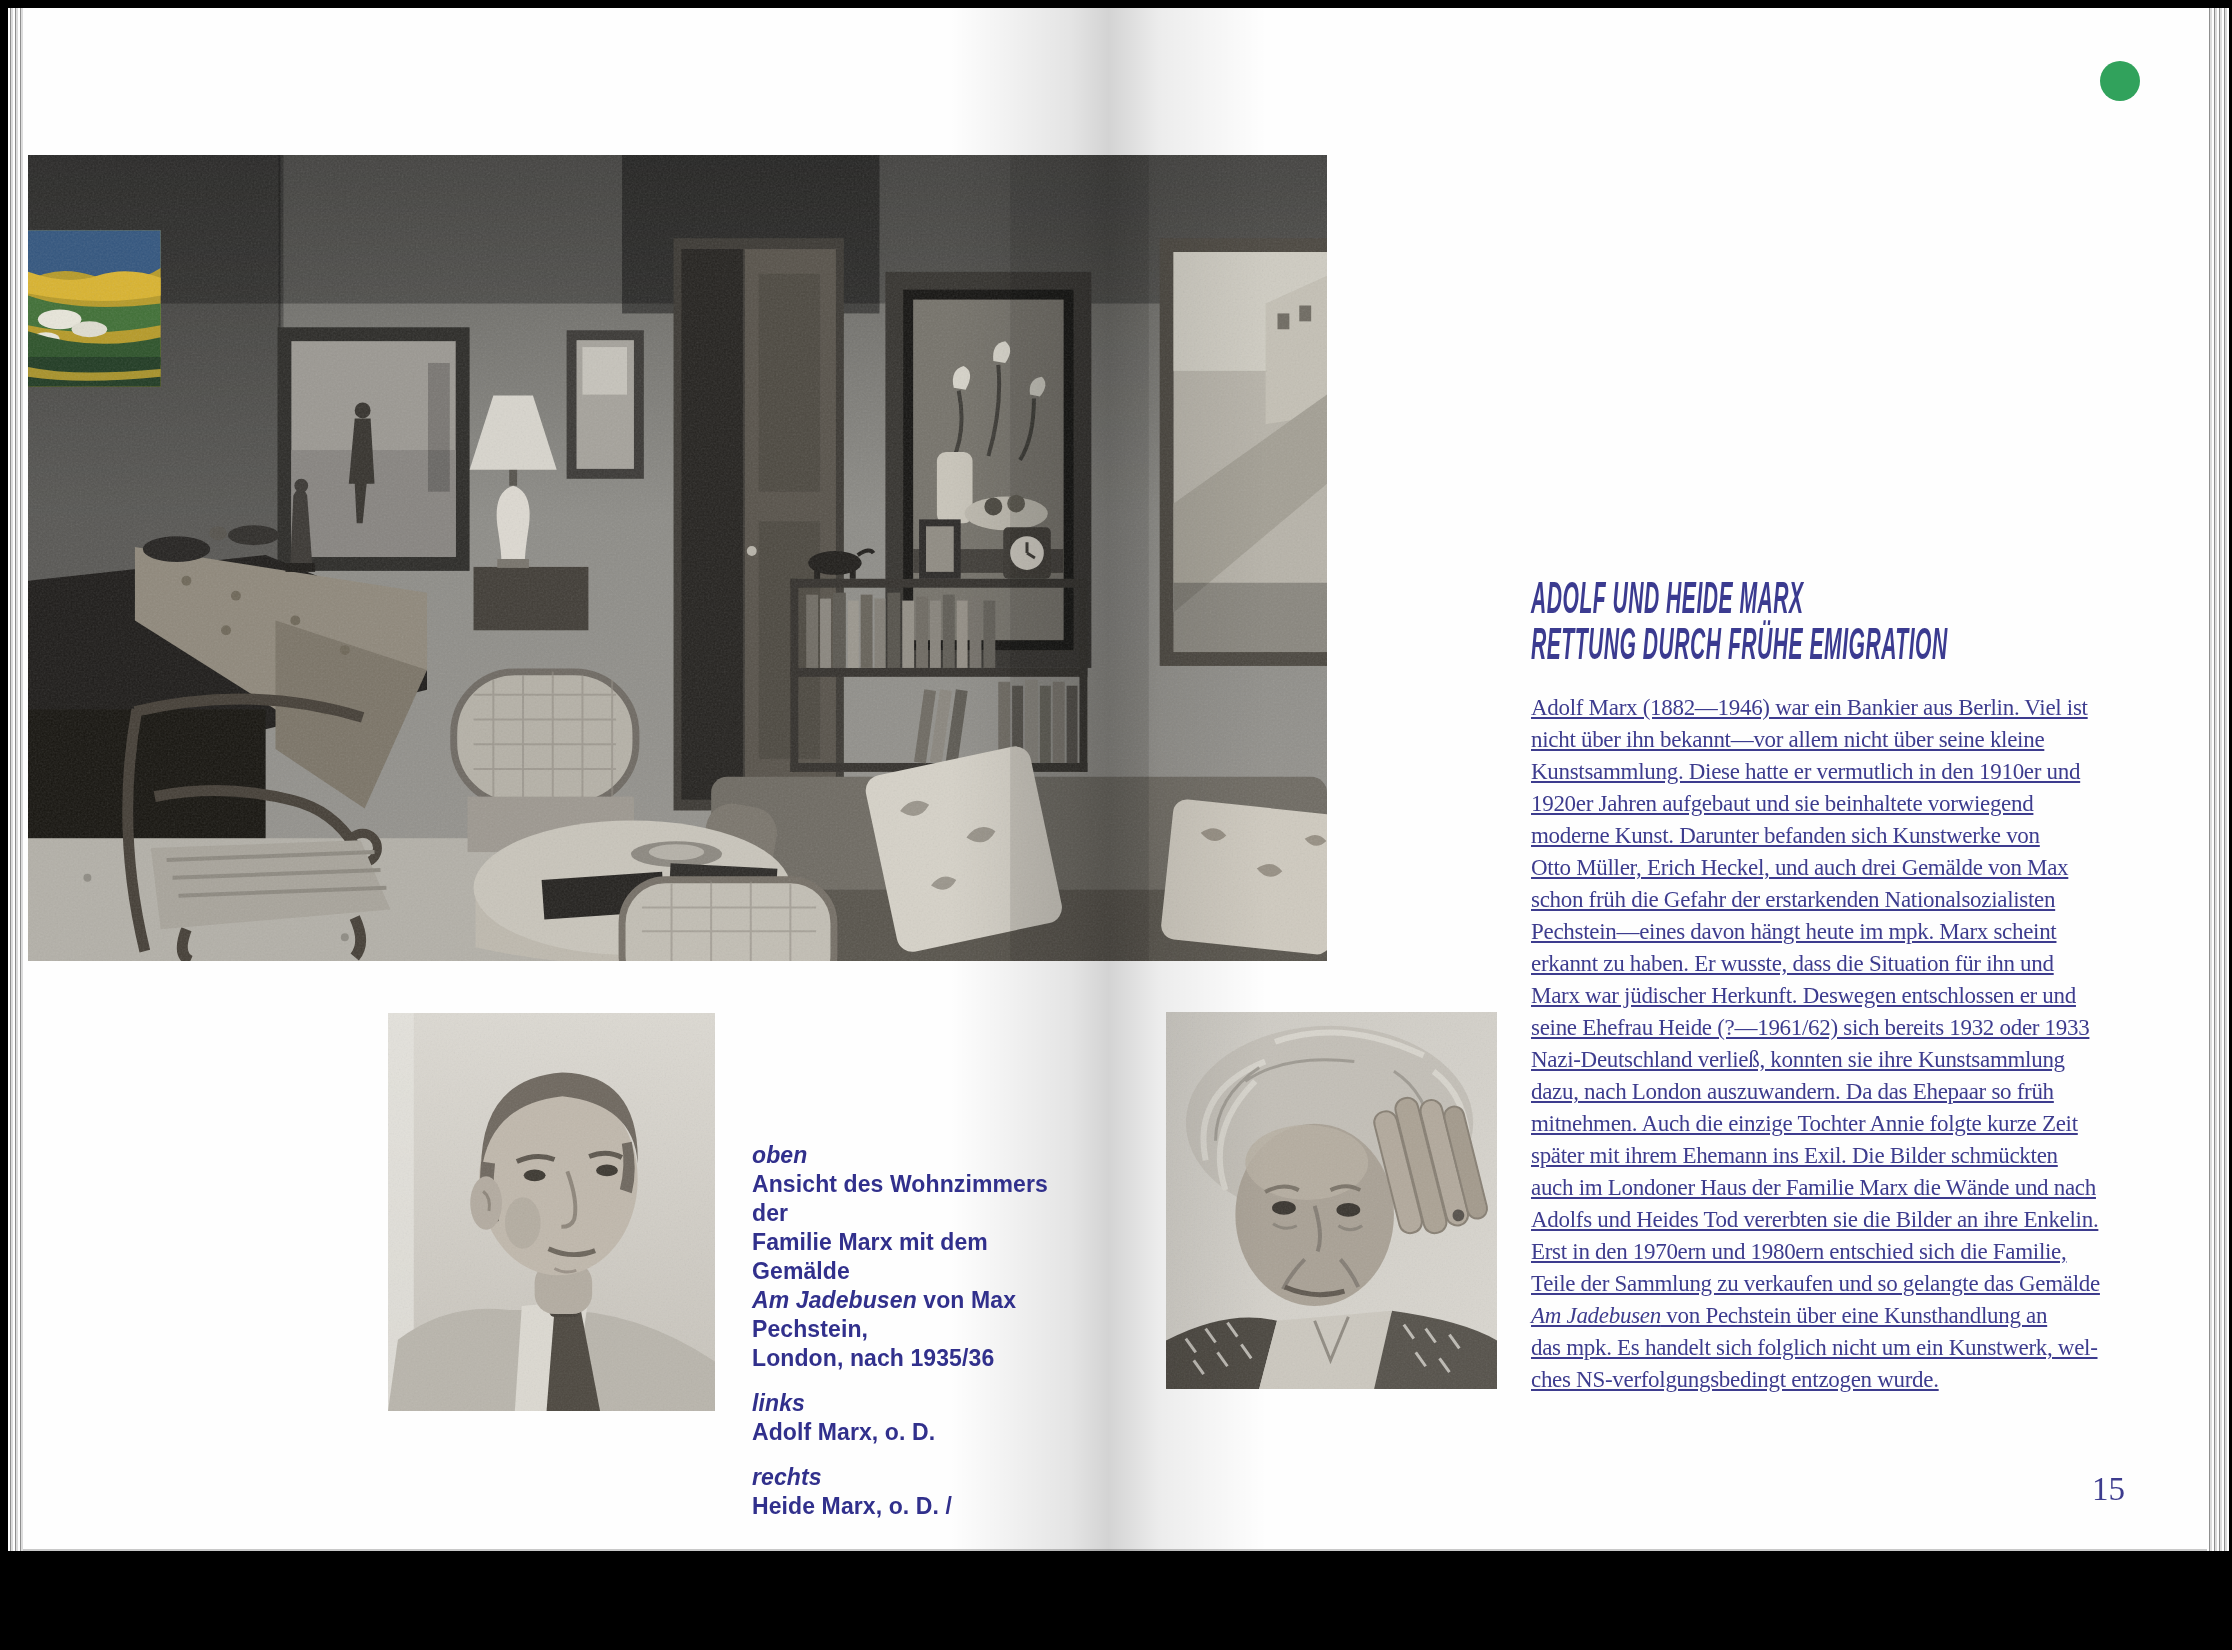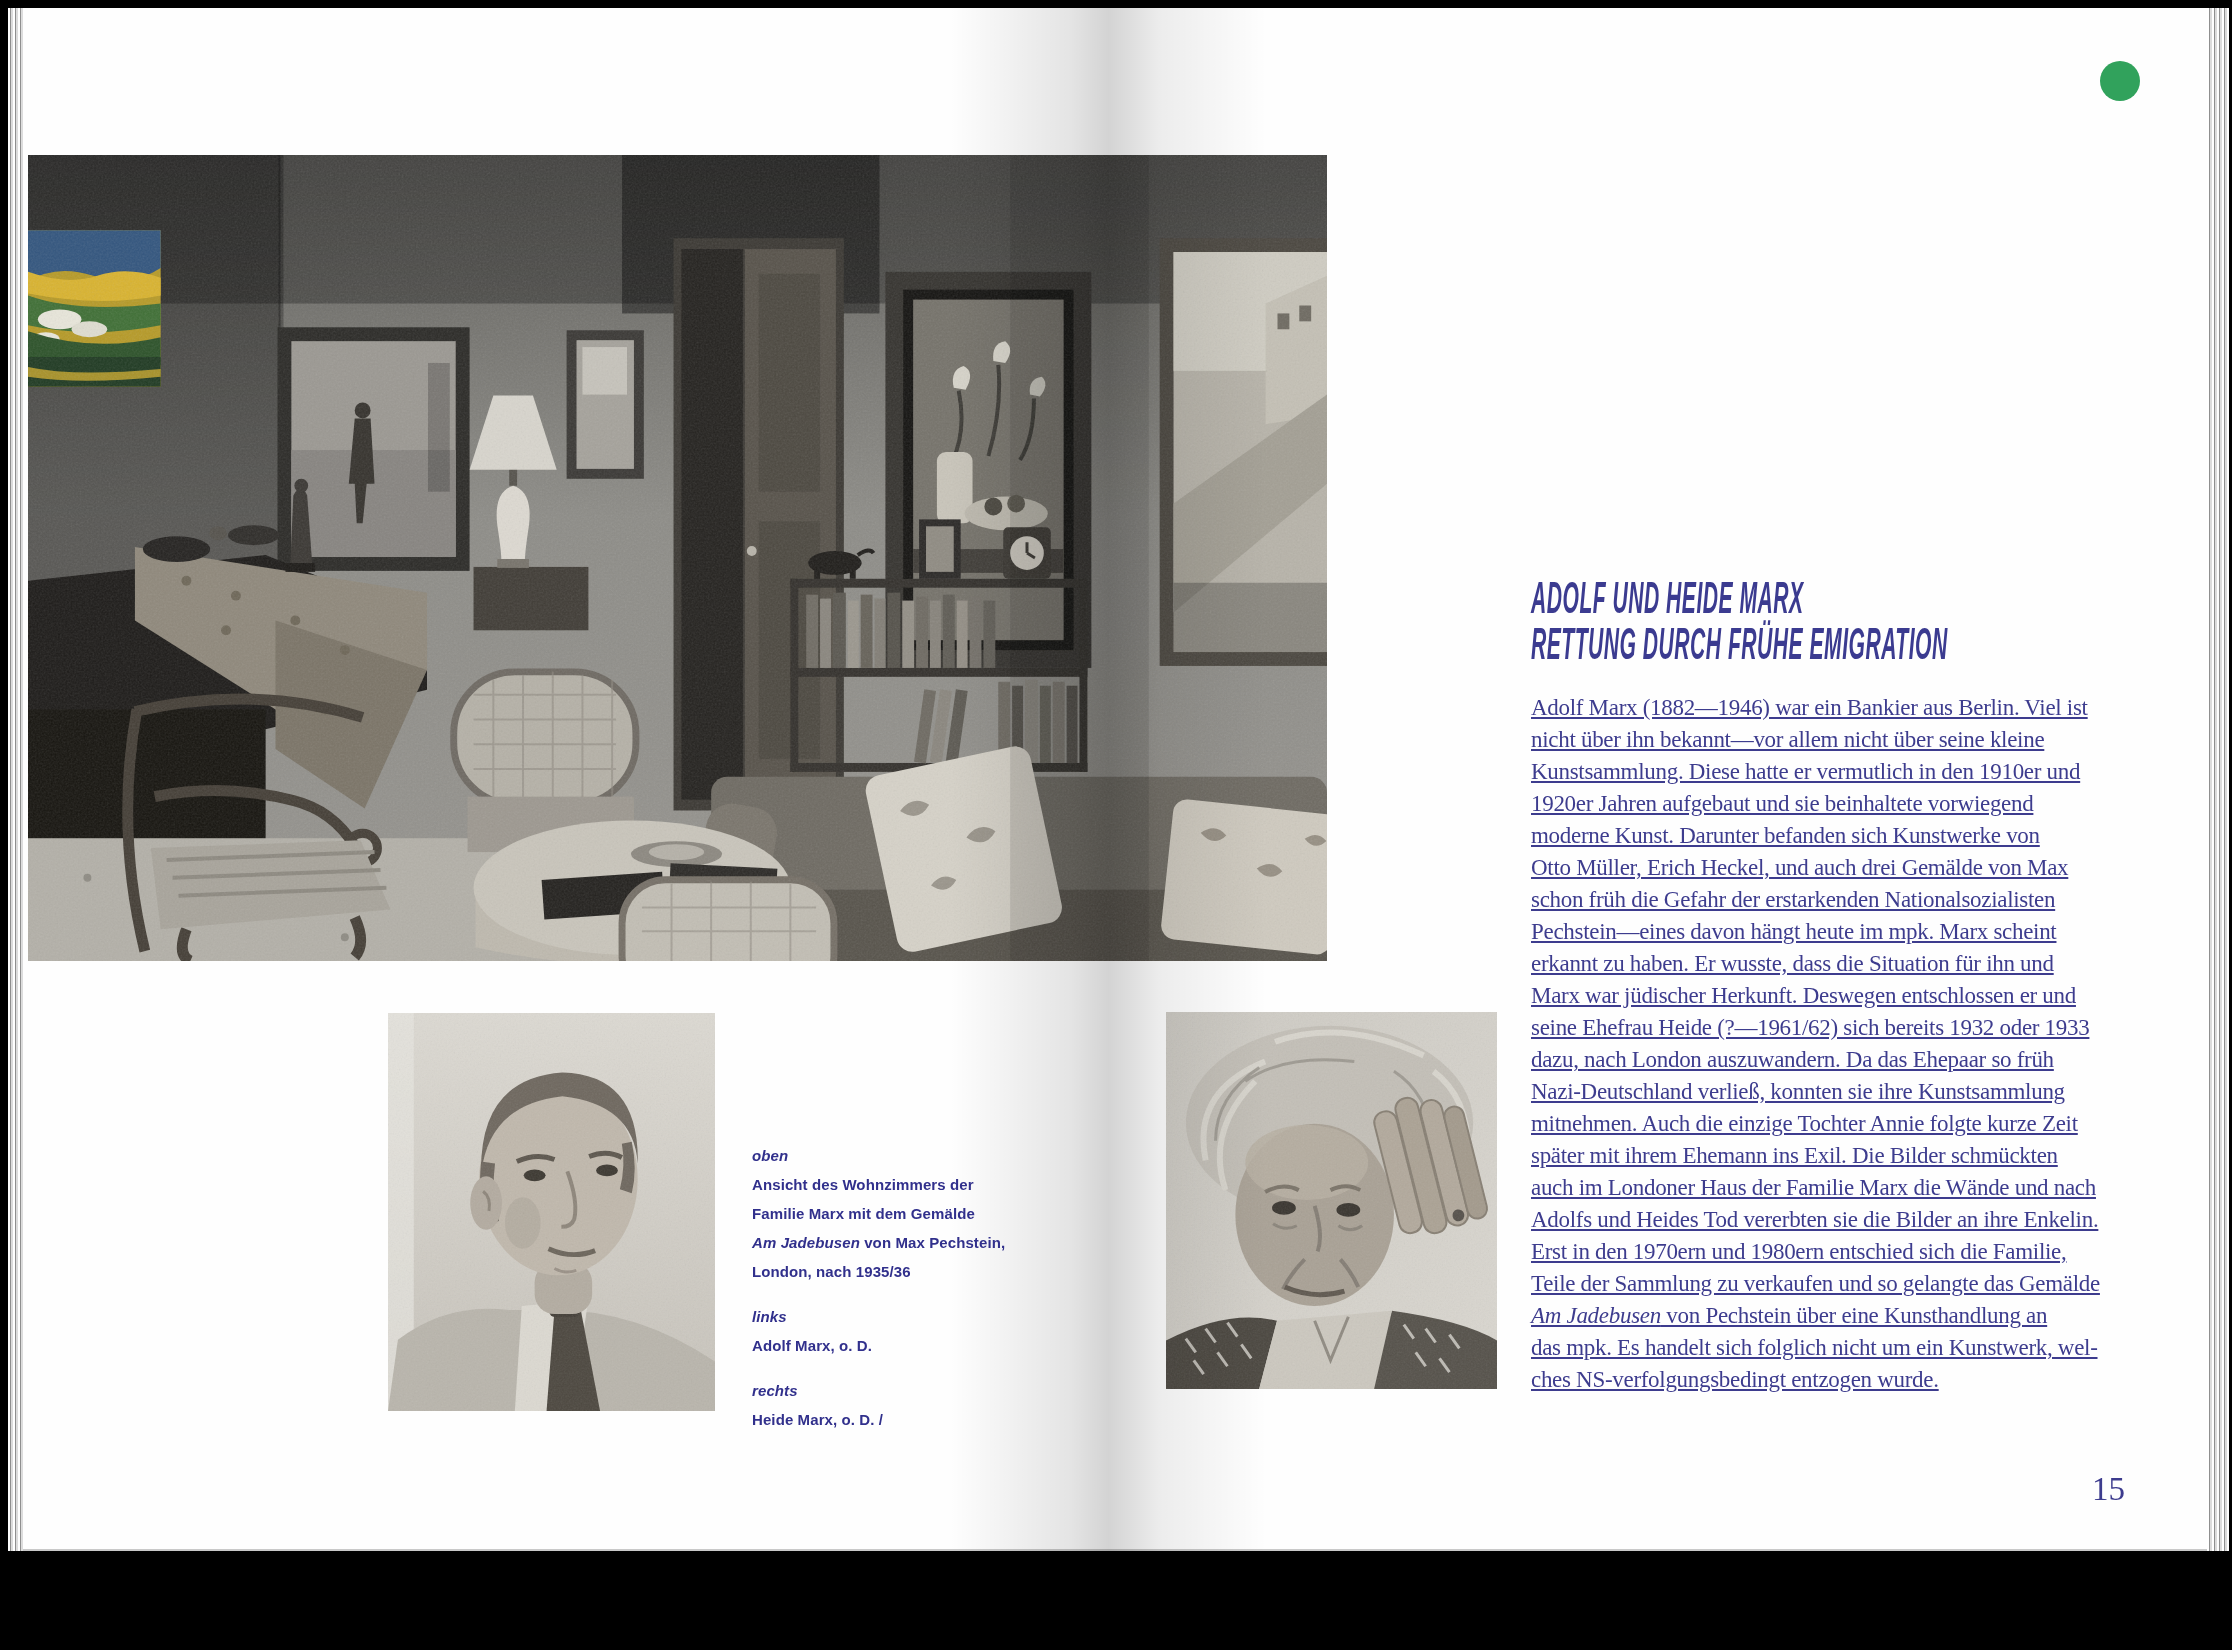--- a/index.html
+++ b/index.html
@@ -16,21 +16,21 @@
   .edge-stack{position:absolute;top:8px;height:1543px;background:
       repeating-linear-gradient(90deg,#ffffff 0 2px,#8f8f8f 2px 3px,#dcdcdc 3px 5px);}
   .edge-left{left:8px;width:15px;}
   .edge-right{left:2207px;width:22px;}
   .photo-main{position:absolute;left:28px;top:155px;width:1299px;height:806px;}
   .portrait-adolf{position:absolute;left:388px;top:1013px;width:327px;height:398px;}
   .portrait-heide{position:absolute;left:1166px;top:1012px;width:331px;height:377px;}
   .gutter{position:absolute;left:950px;top:8px;width:317px;height:1543px;pointer-events:none;
       background:linear-gradient(90deg,rgba(0,0,0,0) 0%,rgba(0,0,0,0.10) 38%,rgba(0,0,0,0.17) 50%,rgba(0,0,0,0.07) 66%,rgba(0,0,0,0) 100%);}
   .caption{position:absolute;left:752px;top:1141px;width:317px;color:var(--caption_ink);
-      font-weight:bold;font-size:15px;line-height:29px;letter-spacing:0.1px;}
+      font-weight:bold;font-size:23px;line-height:29px;letter-spacing:0.1px;}
   .cgroup{margin-bottom:16px;}
   .clabel{font-style:italic;}
   .cline i{font-style:italic;}
   .heading{position:absolute;left:1531px;top:575px;color:var(--heading_ink);
       font-weight:bold;font-style:italic;font-size:45px;line-height:46px;white-space:nowrap;}
   .hline span{display:inline-block;transform:scaleX(0.47);transform-origin:0 50%;letter-spacing:1px;}
   .article{position:absolute;left:1531px;top:692px;color:var(--ink);
       font-family:"Liberation Serif",serif;font-size:23px;line-height:32px;letter-spacing:-0.3px;}
   .bline{white-space:nowrap;height:32px;text-decoration:underline;}
   .bline i{font-style:italic;}
@@ -369,22 +369,22 @@
       <div class="bline"><span>nicht über ihn bekannt—vor allem nicht über seine kleine</span></div>
       <div class="bline"><span>Kunstsammlung. Diese hatte er vermutlich in den 1910er und</span></div>
       <div class="bline"><span>1920er Jahren aufgebaut und sie beinhaltete vorwiegend</span></div>
       <div class="bline"><span>moderne Kunst. Darunter befanden sich Kunstwerke von</span></div>
       <div class="bline"><span>Otto Müller, Erich Heckel, und auch drei Gemälde von Max</span></div>
       <div class="bline"><span>schon früh die Gefahr der erstarkenden Nationalsozialisten</span></div>
       <div class="bline"><span>Pechstein—eines davon hängt heute im mpk. Marx scheint</span></div>
       <div class="bline"><span>erkannt zu haben. Er wusste, dass die Situation für ihn und</span></div>
       <div class="bline"><span>Marx war jüdischer Herkunft. Deswegen entschlossen er und</span></div>
       <div class="bline"><span>seine Ehefrau Heide (?—1961/62) sich bereits 1932 oder 1933</span></div>
+      <div class="bline"><span>Nazi-Deutschland verließ, konnten sie ihre Kunstsammlung</span></div>
       <div class="bline"><span>dazu, nach London auszuwandern. Da das Ehepaar so früh</span></div>
-      <div class="bline"><span>Nazi-Deutschland verließ, konnten sie ihre Kunstsammlung</span></div>
       <div class="bline"><span>mitnehmen. Auch die einzige Tochter Annie folgte kurze Zeit</span></div>
       <div class="bline"><span>später mit ihrem Ehemann ins Exil. Die Bilder schmückten</span></div>
       <div class="bline"><span>auch im Londoner Haus der Familie Marx die Wände und nach</span></div>
       <div class="bline"><span>Adolfs und Heides Tod vererbten sie die Bilder an ihre Enkelin.</span></div>
       <div class="bline"><span>Erst in den 1970ern und 1980ern entschied sich die Familie,</span></div>
       <div class="bline"><span>Teile der Sammlung zu verkaufen und so gelangte das Gemälde</span></div>
       <div class="bline"><i>Am Jadebusen</i><span> von Pechstein über eine Kunsthandlung an</span></div>
       <div class="bline"><span>das mpk. Es handelt sich folglich nicht um ein Kunstwerk, wel-</span></div>
       <div class="bline"><span>ches NS-verfolgungsbedingt entzogen wurde.</span></div>
     </div>

